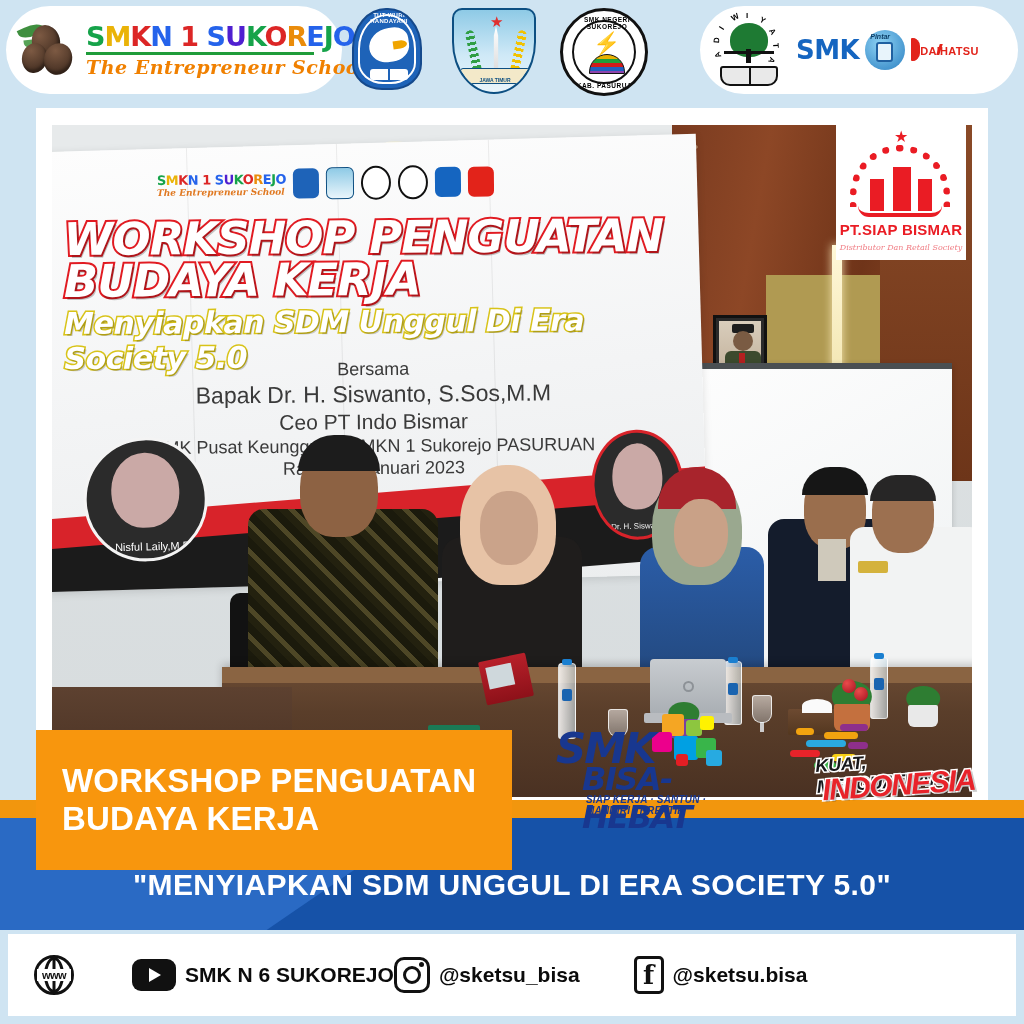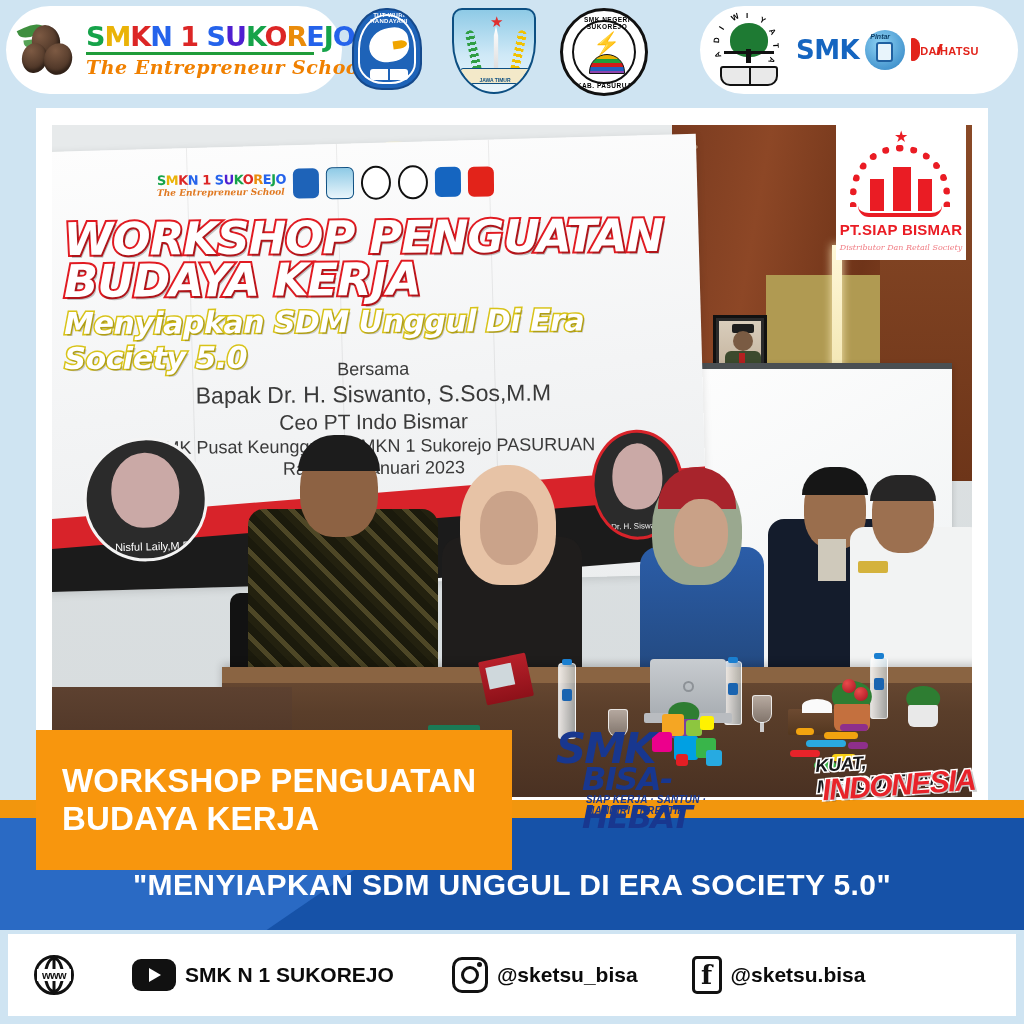--- a/index.html
+++ b/index.html
@@ -208,21 +208,21 @@
      -webkit-text-stroke:3px #fff;paint-order:stroke fill;letter-spacing:-.3px;transform:rotate(-4deg);}
   .vk-indo{position:absolute;left:36px;top:62px;font-size:30px;font-weight:bold;font-style:italic;color:#e8232a;
      -webkit-text-stroke:3px #fff;paint-order:stroke fill;letter-spacing:-1.5px;transform:rotate(-4deg);text-shadow:2px 2px 0 rgba(0,0,0,.2);}
 
   
   .footer{position:absolute;left:8px;top:934px;width:1008px;height:82px;background:#fff;
      display:flex;align-items:center;}
   .foot-item{display:flex;align-items:center;gap:9px;color:#0b0b0b;font-weight:bold;font-size:21px;font-family:"Liberation Sans",sans-serif;}
   .fi1{margin-left:26px;}
   .fi2{margin-left:58px;}
-  .fi3{margin-left:58px;}
+  .fi3{}
   .fi4{margin-left:54px;}
   .globe{width:40px;height:40px;border-radius:50%;border:3px solid #111;position:relative;box-sizing:border-box;}
   .globe:before{content:"";position:absolute;left:50%;top:-1px;bottom:-1px;width:0;border-left:3px solid #111;transform:translateX(-50%);}
   .globe-e{position:absolute;left:-1px;right:-1px;top:50%;height:0;border-top:3px solid #111;transform:translateY(-50%);}
   .globe-c1{position:absolute;left:7px;top:-1px;bottom:-1px;width:20px;border:3px solid #111;border-radius:50%;box-sizing:border-box;}
   .globe-www{position:absolute;left:0;top:11px;width:34px;text-align:center;font-size:11px;font-weight:bold;background:#fff;color:#111;letter-spacing:-.5px;}
   .yt{width:44px;height:32px;background:#111;border-radius:9px;position:relative;}
   .yt:after{content:"";position:absolute;left:17px;top:9px;border-left:12px solid #fff;border-top:7px solid transparent;border-bottom:7px solid transparent;}
   .ig{width:36px;height:36px;border:3px solid #111;border-radius:10px;position:relative;box-sizing:border-box;}
   .ig:after{content:"";position:absolute;left:6px;top:6px;width:18px;height:18px;border:3px solid #111;border-radius:50%;box-sizing:border-box;}
@@ -510,21 +510,21 @@
   <div class="footer">
     <div class="foot-item fi1">
       <span class="globe">
         <span class="globe-e"></span>
           <span class="globe-c1"></span>
         <span class="globe-www">www</span>
       </span>
     </div>
     <div class="foot-item fi2">
       <span class="yt"></span>
-      <span>SMK N 1 SUKOREJO</span>
+      <span>SMK N 6 SUKOREJO</span>
     </div>
     <div class="foot-item fi3">
       <span class="ig">
           <span class="ig-dot"></span>
         </span>
       <span>@sketsu_bisa</span>
     </div>
     <div class="foot-item fi4">
       <span class="fb">f</span>
       <span>@sketsu.bisa</span>

